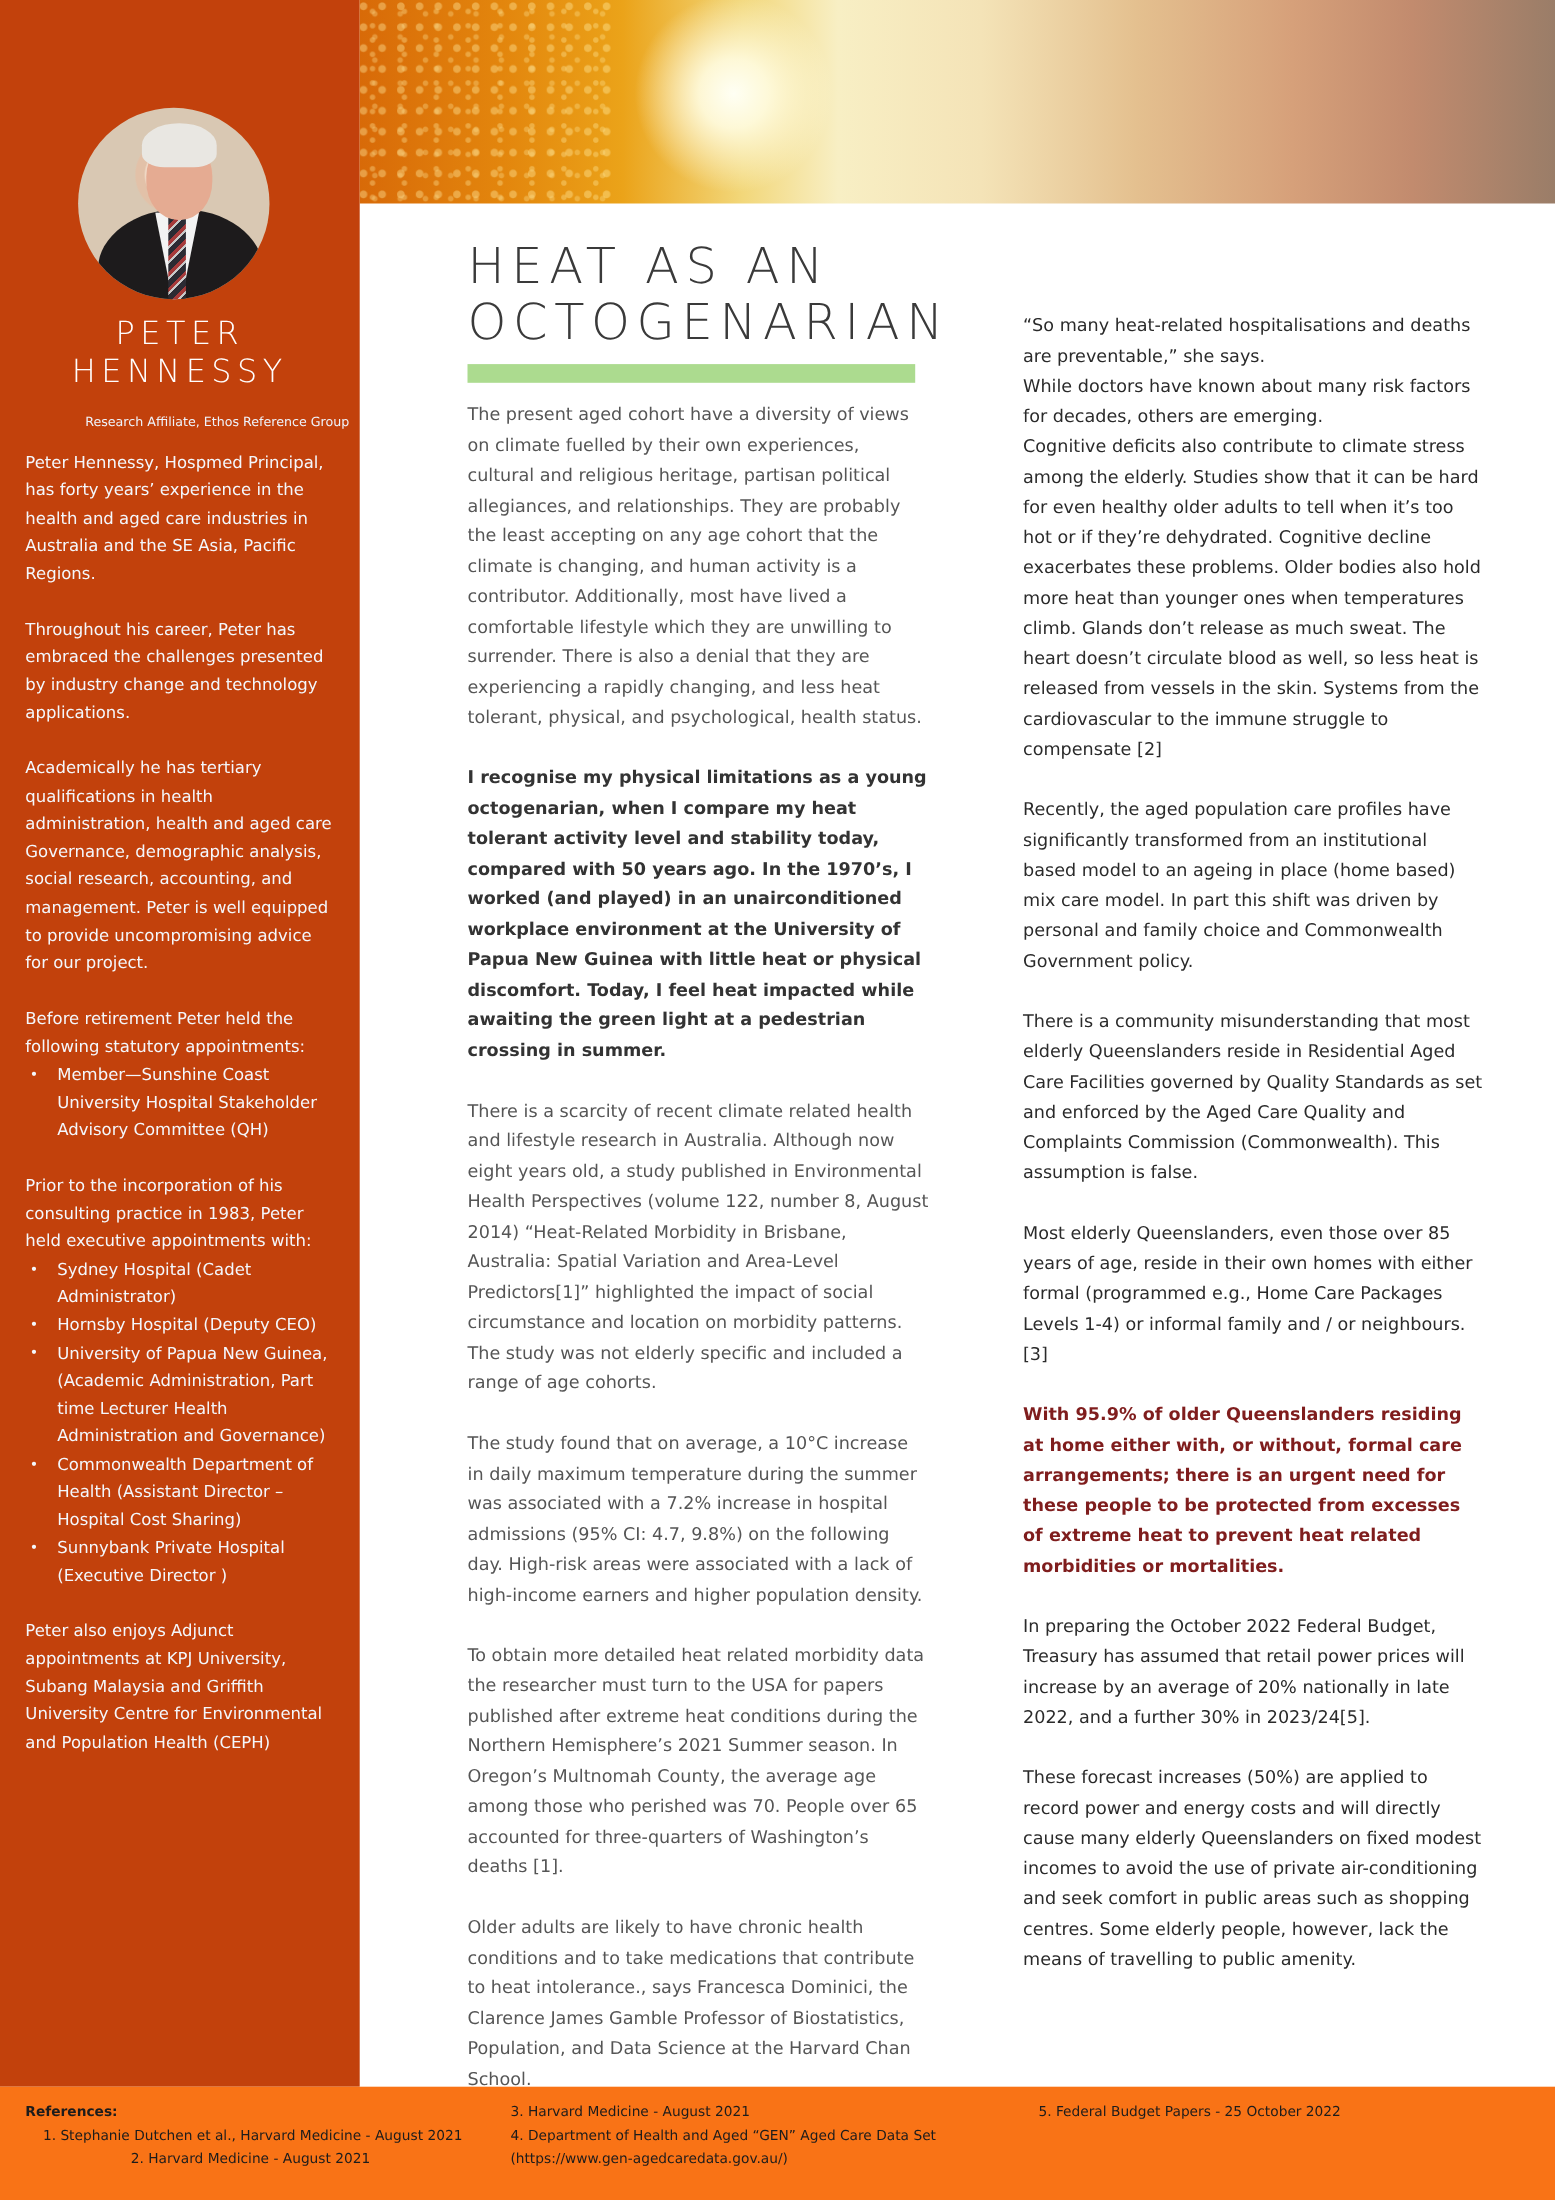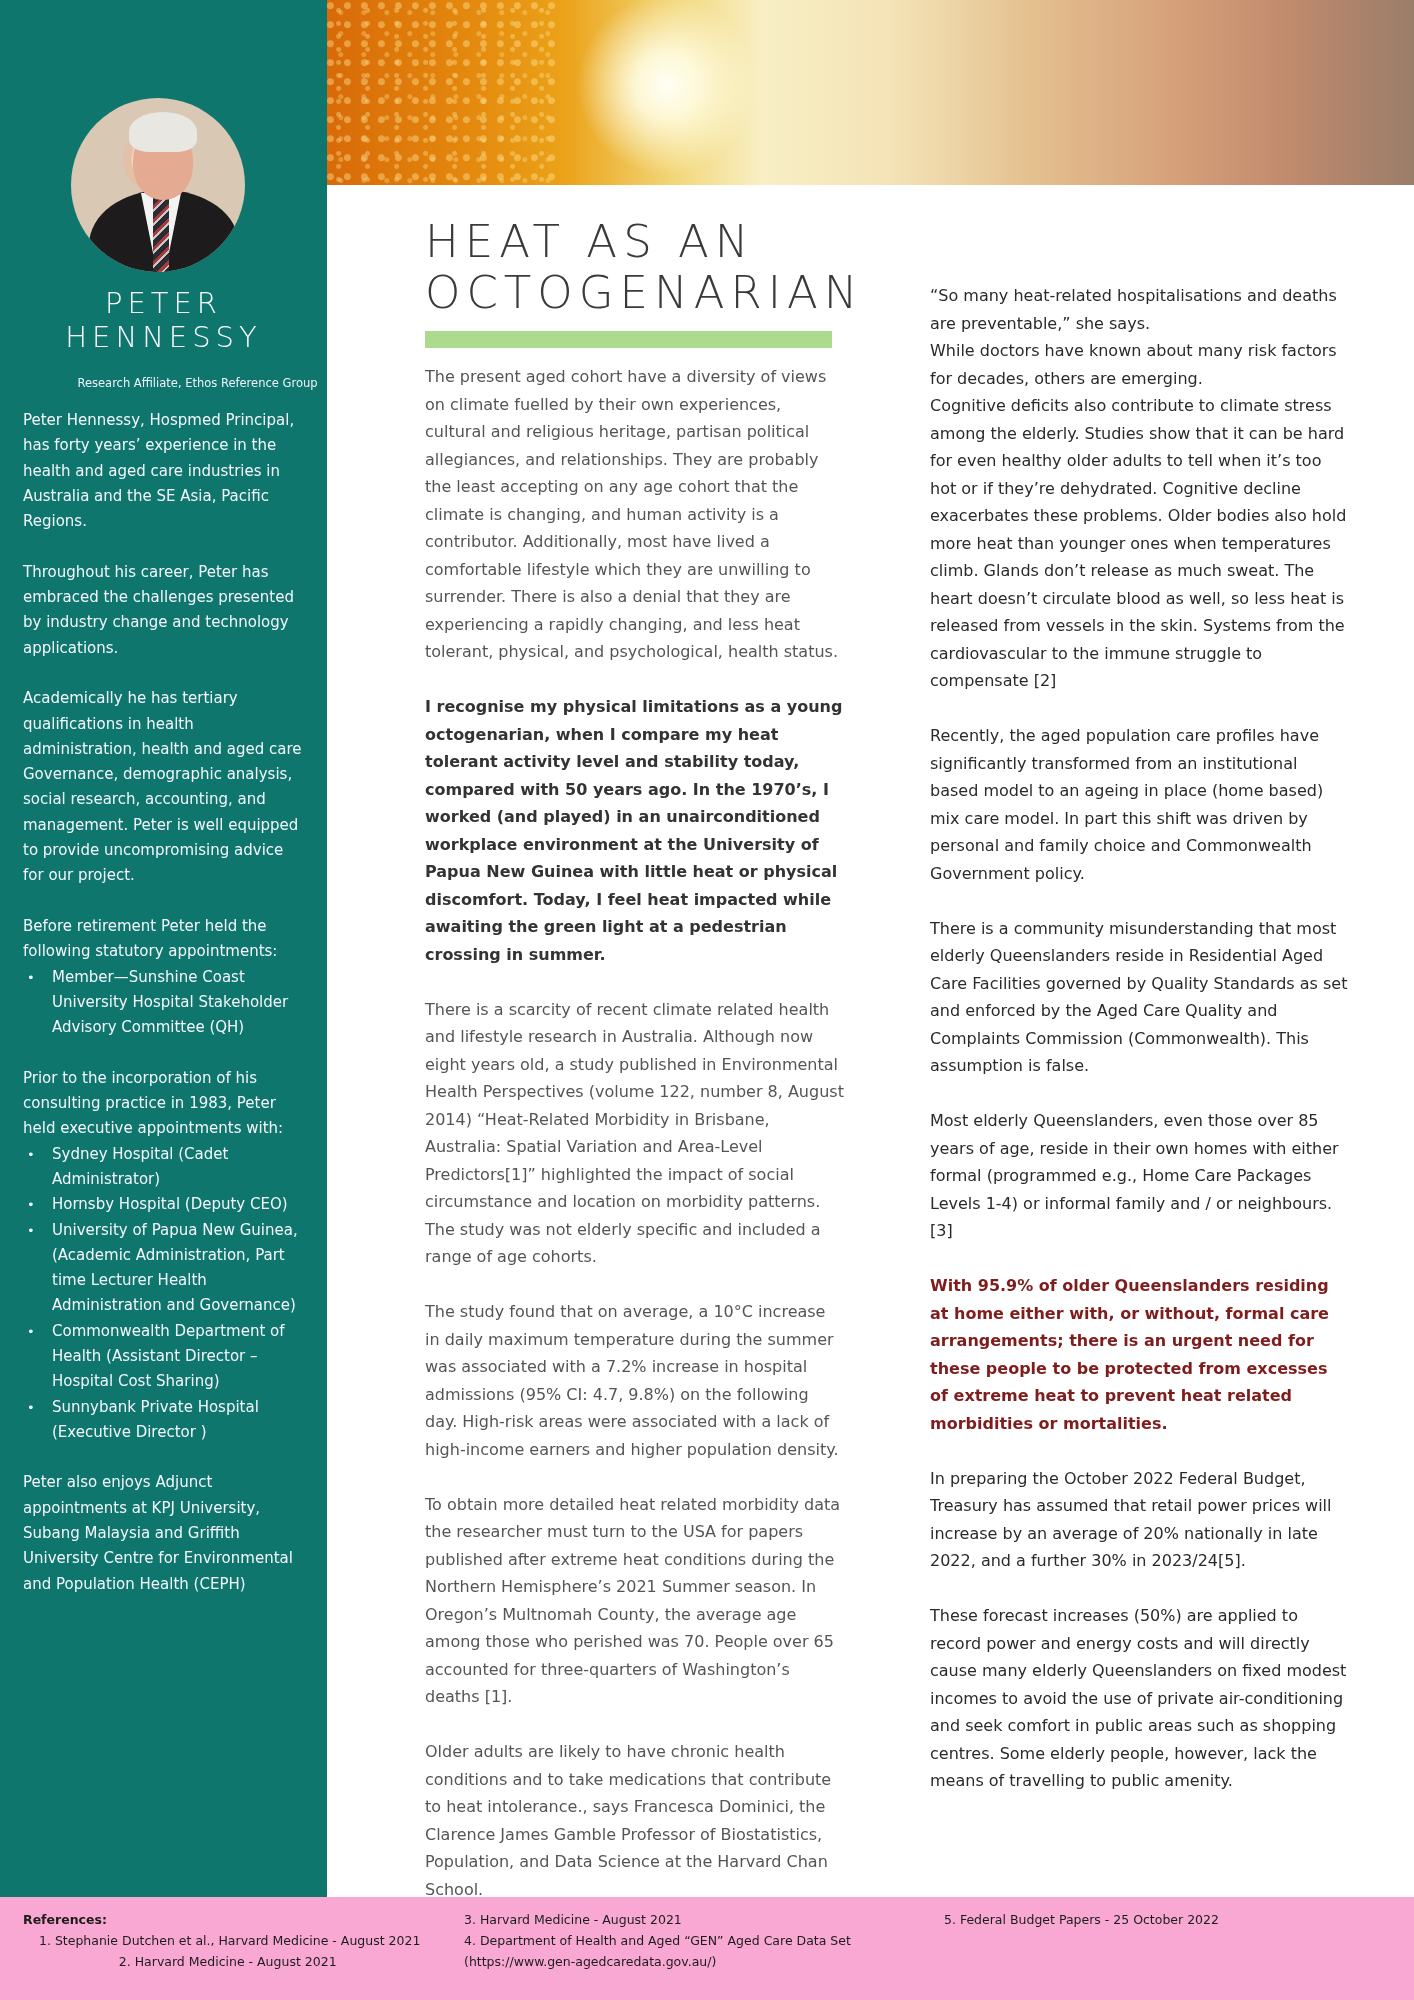--- a/index.html
+++ b/index.html
@@ -1,21 +1,21 @@
 <!DOCTYPE html>
 <html><head>
 <meta charset="utf-8">
 <style>
   * { box-sizing: border-box; margin: 0; padding: 0; }
   html, body { width: 1414px; height: 2000px; background: #ffffff; overflow: hidden; }
   body { position: relative; font-family: "DejaVu Sans", sans-serif; }
 
   .sidebar {
     position: absolute; left: 0; top: 0; width: 327px; height: 1897px;
-    background: #0f766e; color: #ffffff;
+    background: #c2410c; color: #ffffff;
   }
   .avatar {
     position: absolute; left: 71px; top: 98px; width: 174px; height: 174px;
     border-radius: 50%; overflow: hidden;
     background: radial-gradient(circle at 50% 35%, #f0d9c6 0 18%, #e2c1a8 19% 24%, #d9c8b3 25% 100%);
   }
   .avatar .hair { position: absolute; left: 58px; top: 14px; width: 68px; height: 40px; border-radius: 50% 50% 30% 30%; background: #e9e7e2; }
   .avatar .face { position: absolute; left: 62px; top: 30px; width: 60px; height: 72px; border-radius: 45% 45% 48% 48%; background: #e5ab92; }
   .avatar .suit { position: absolute; left: 18px; top: 92px; width: 150px; height: 110px; border-radius: 50% 50% 0 0; background: #1d1b1c; }
   .avatar .shirt { position: absolute; left: 70px; top: 95px; width: 40px; height: 80px; background: #f3f3f3; clip-path: polygon(0 0,100% 0,60% 100%,40% 100%); }
@@ -67,21 +67,21 @@
   }
   .col p { margin-bottom: 27.5px; }
   .col p.bold { font-weight: bold; color: #333333; }
   .col-left { left: 425px; top: 363px; width: 420px; }
   .col-right { left: 930px; top: 282px; width: 420px; color: #2a2a2a; }
   .col-right p.bold { color: #7f1d1d; }
   .col-right p.tight { margin-bottom: 0; }
 
   .footer {
     position: absolute; left: 0; top: 1897px; width: 1414px; height: 103px;
-    background: #f9a8d4; color: #1c1c1c; font-size: 12.5px; line-height: 21px;
+    background: #f97316; color: #1c1c1c; font-size: 12.5px; line-height: 21px;
   }
   .ref-head { position: absolute; left: 23px; top: 12px; font-weight: bold; }
   .ref-col1 { position: absolute; left: 23px; top: 33px; text-align: center; }
   .ref-col1 div:nth-child(1) { padding-left: 16px; }
   .ref-col1 div:nth-child(2) { padding-left: 12px; }
   .ref-col2 { position: absolute; left: 464px; top: 12px; width: 420px; }
   .ref-col3 { position: absolute; left: 944px; top: 12px; }
 </style>
 </head>
 <body>

